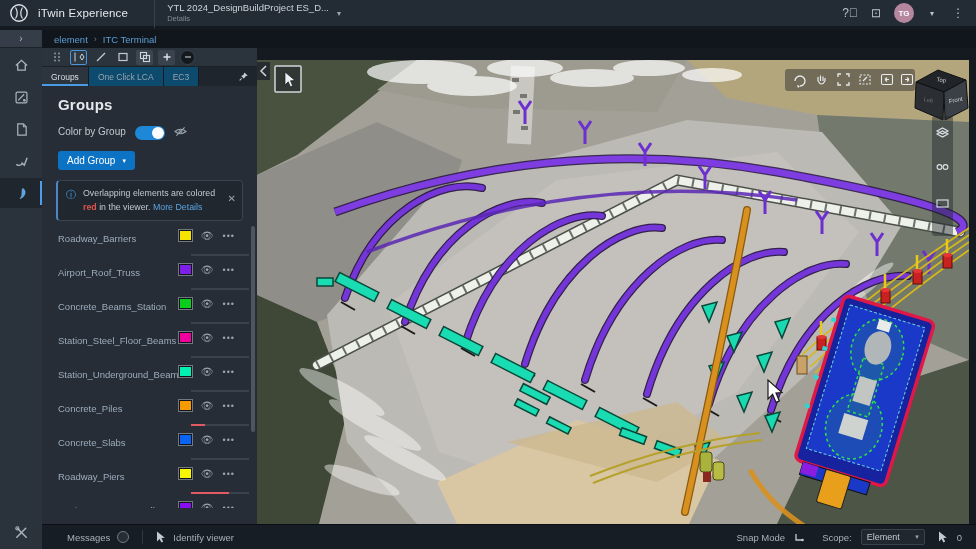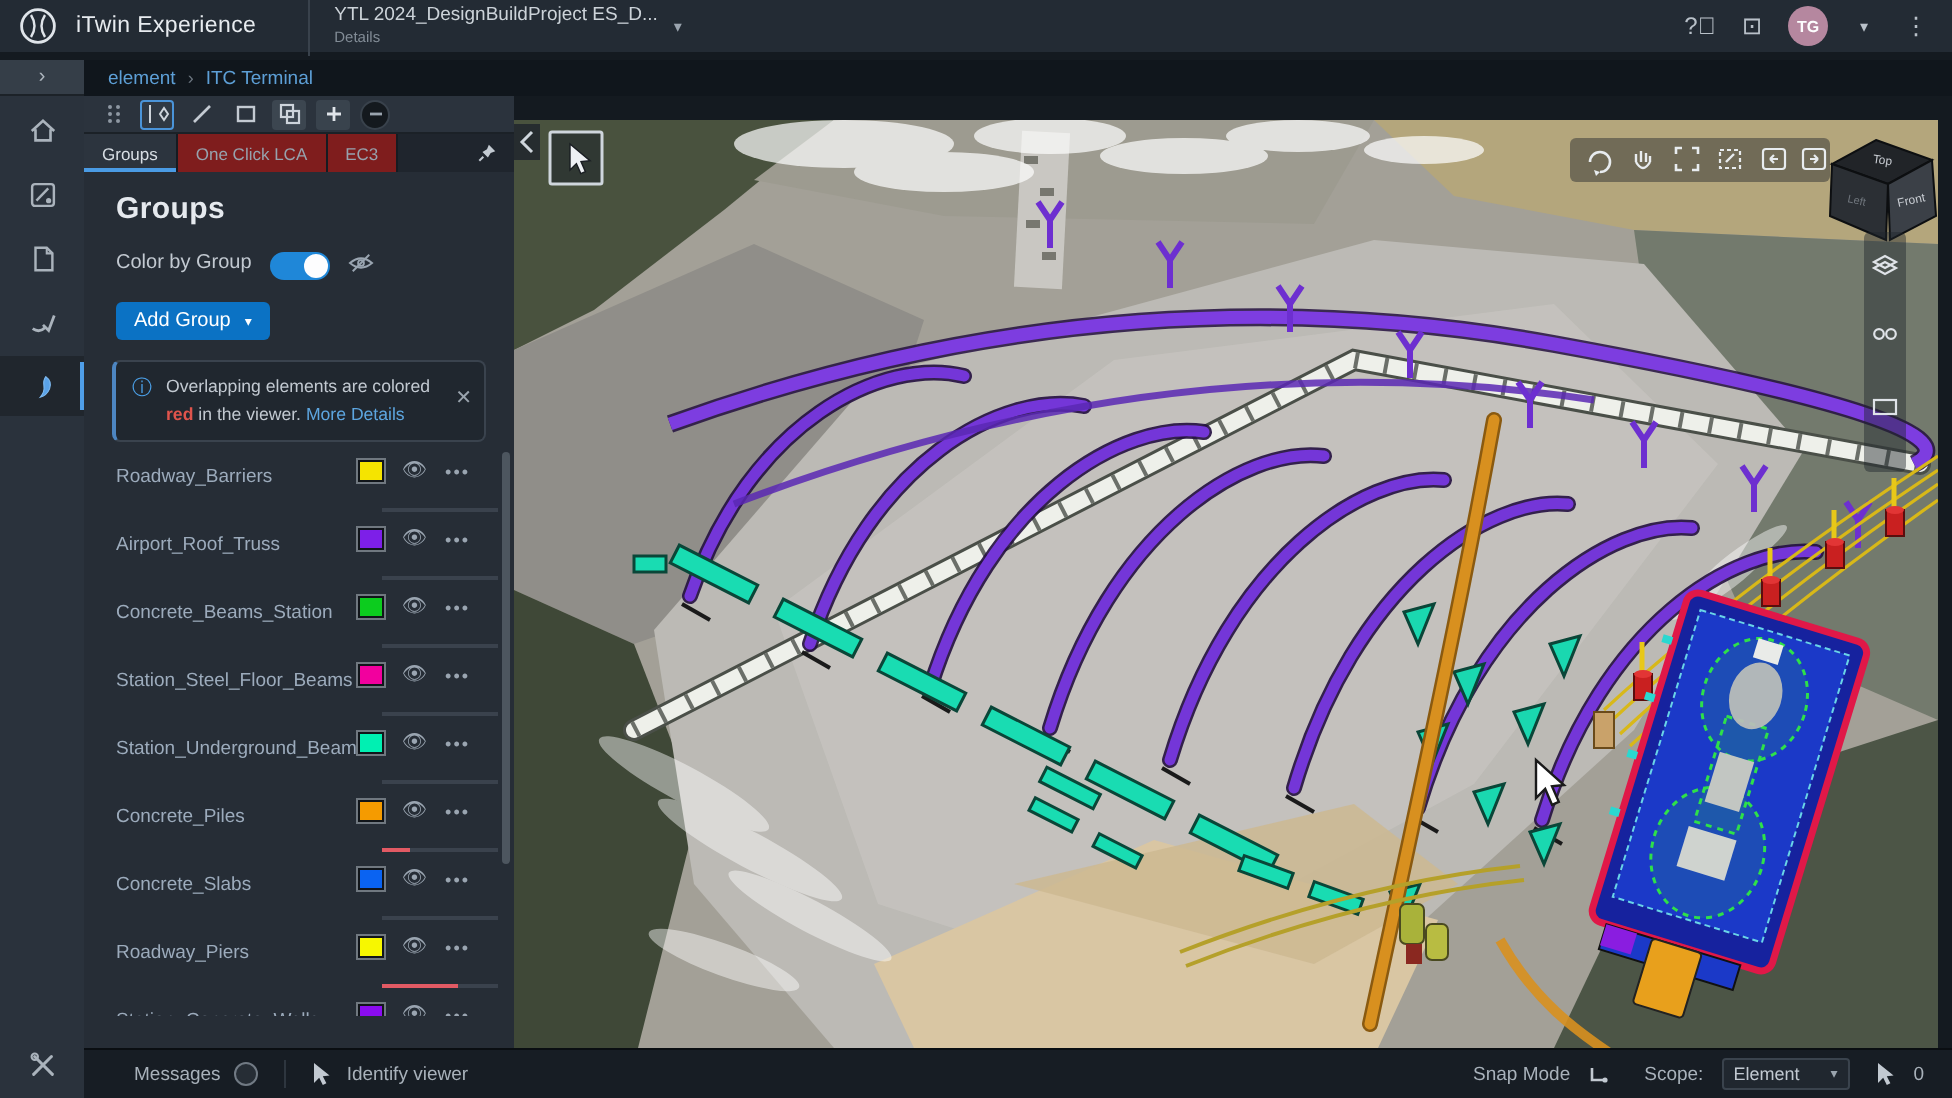--- a/index.html
+++ b/index.html
@@ -47,21 +47,21 @@
   #panel-toolbar { height:19px; background:#2b333d; display:flex; align-items:center; gap:5px;
                    padding-left:6px; border-bottom:1px solid #1b2127; }
   .ptool { width:17px; height:15px; display:flex; align-items:center; justify-content:center; color:#c3cad2; }
   .ptool svg { width:12px; height:12px; }
   .ptool.sel { border:1px solid #4a94d9; border-radius:2px; background:#2f3944; }
   .ptool.lit { background:#3c4650; border-radius:2px; }
   .ptool.plus { background:#39434d; border-radius:2px; }
   .ptool.minus { background:#14191e; border:1px solid #39424c; border-radius:50%; width:15px; height:15px; }
   #tabsbar { height:19px; background:#1f252d; display:flex; align-items:stretch; }
   .tab { display:flex; align-items:center; padding:0 9px; font-size:8.5px; color:#97a2ad;
-         border-right:1px solid #161b21; background:#7f1d1d; }
+         border-right:1px solid #161b21; background:#0c4a6e; }
   .tab.active { background:#2c343e; color:#d8dee4; box-shadow:inset 0 -2px 0 #4a9be4; }
   #tab-pin { margin-left:auto; display:flex; align-items:center; padding-right:8px; color:#aeb6bf; }
   #panel-body { position:relative; height:438px; background:#262d36; }
   #panel-title { padding:10px 0 0 16px; color:#e5e9ee; font-size:15px; font-weight:600; letter-spacing:.2px; }
   #colorrow { display:flex; align-items:flex-start; margin:13px 0 0 16px; gap:9px; }
   #colorrow .lbl { color:#c2c9d1; font-size:10px; }
   .toggle { width:30px; height:14px; border-radius:8px; background:#1f87d8; position:relative; }
   .toggle .knob { position:absolute; right:1px; top:1px; width:12px; height:12px; border-radius:50%; background:#fdfdfe; }
   #addgroup { margin:11px 0 0 16px; background:#0b72c4; border:none; border-radius:3px;
               color:#fff; font-size:10px; padding:4px 9px; display:flex; align-items:center; gap:7px;

